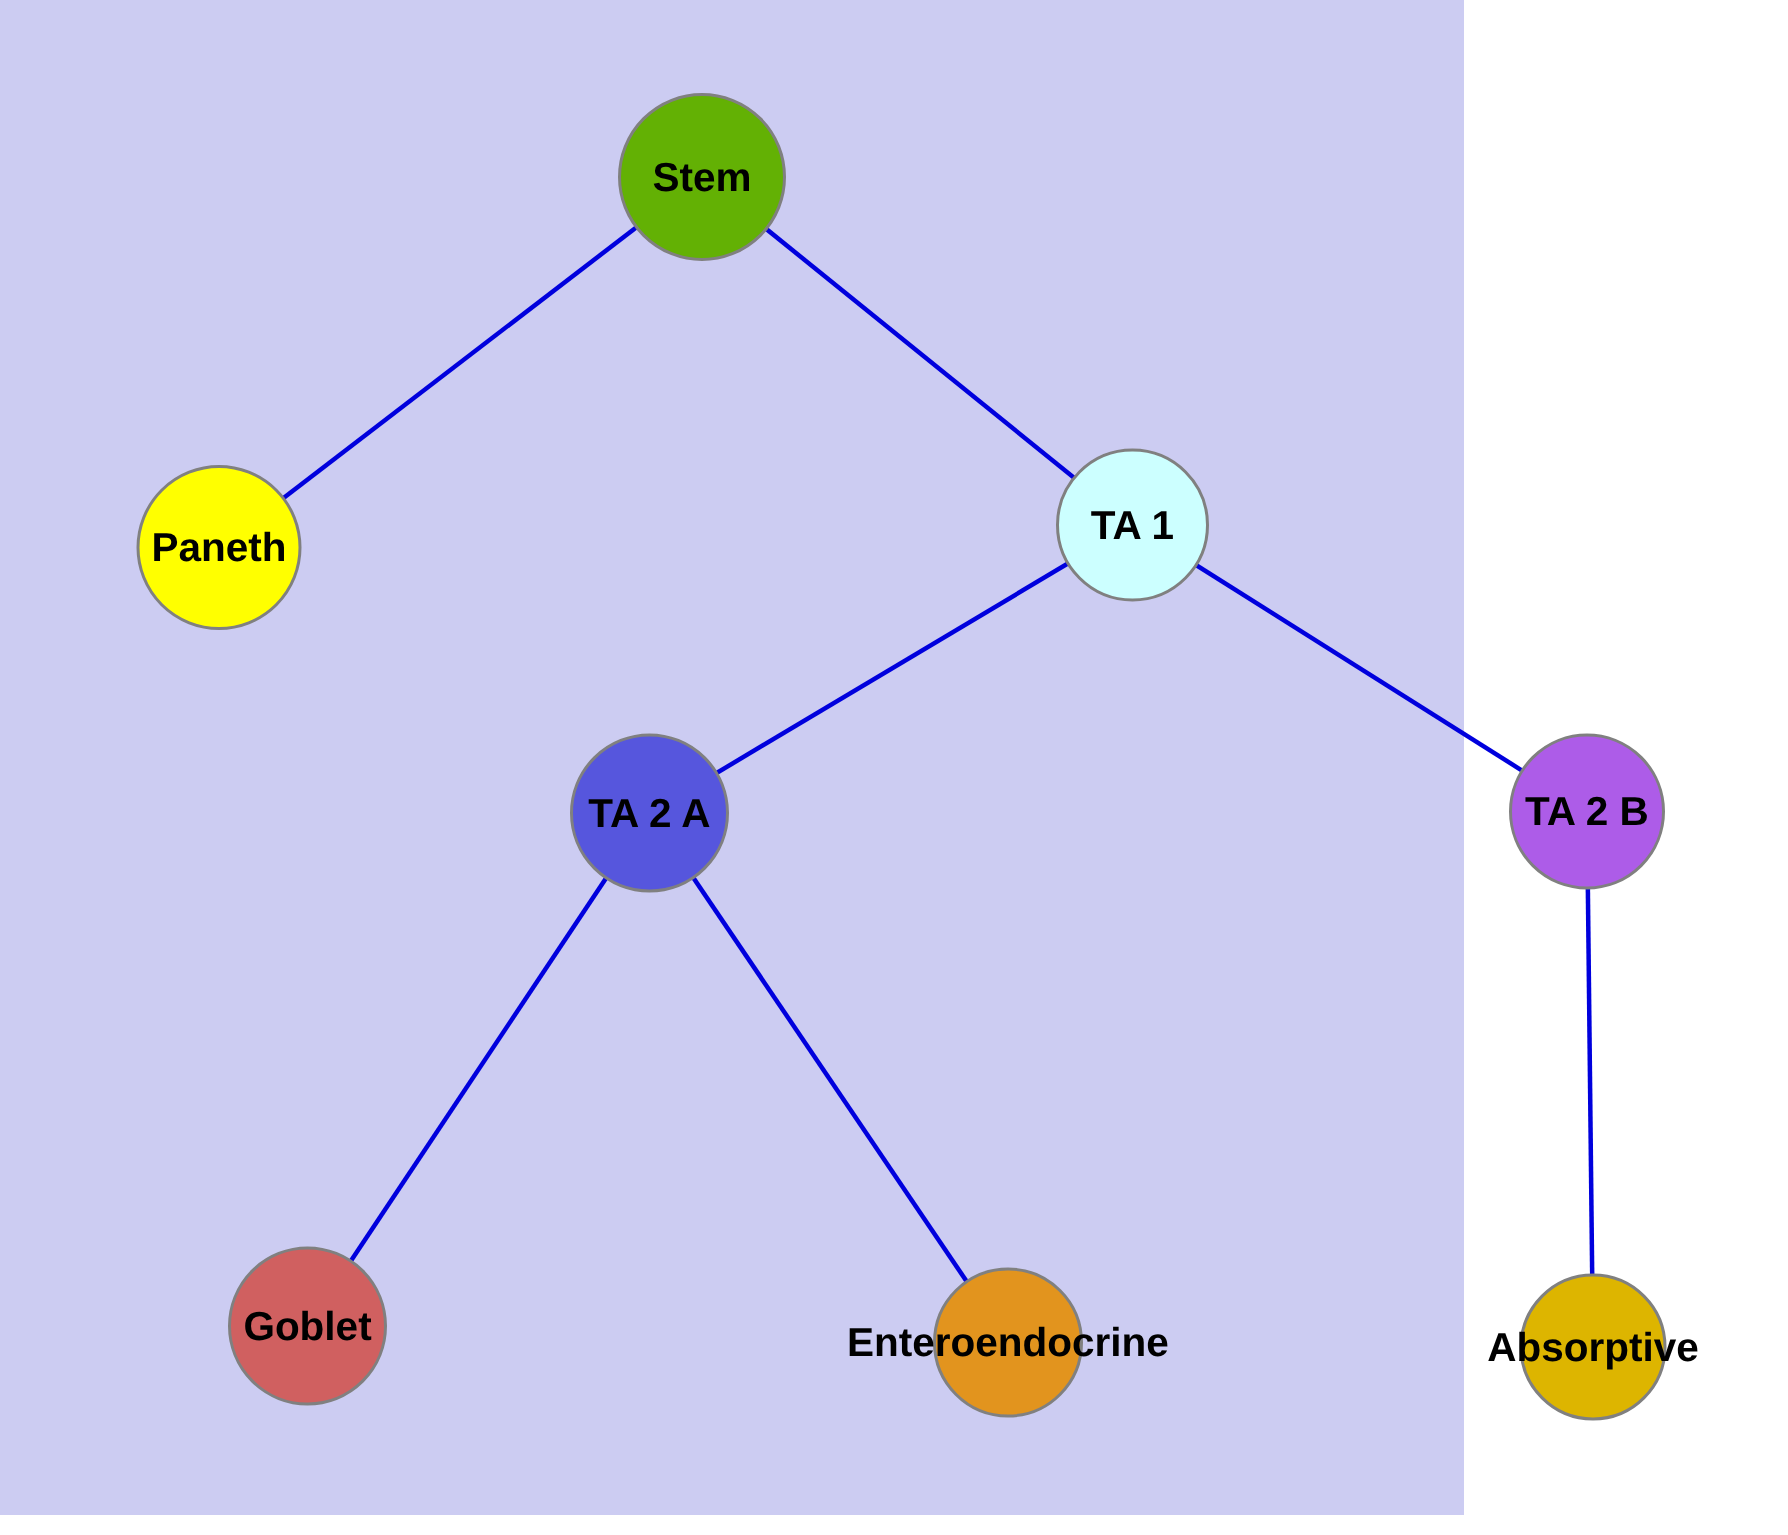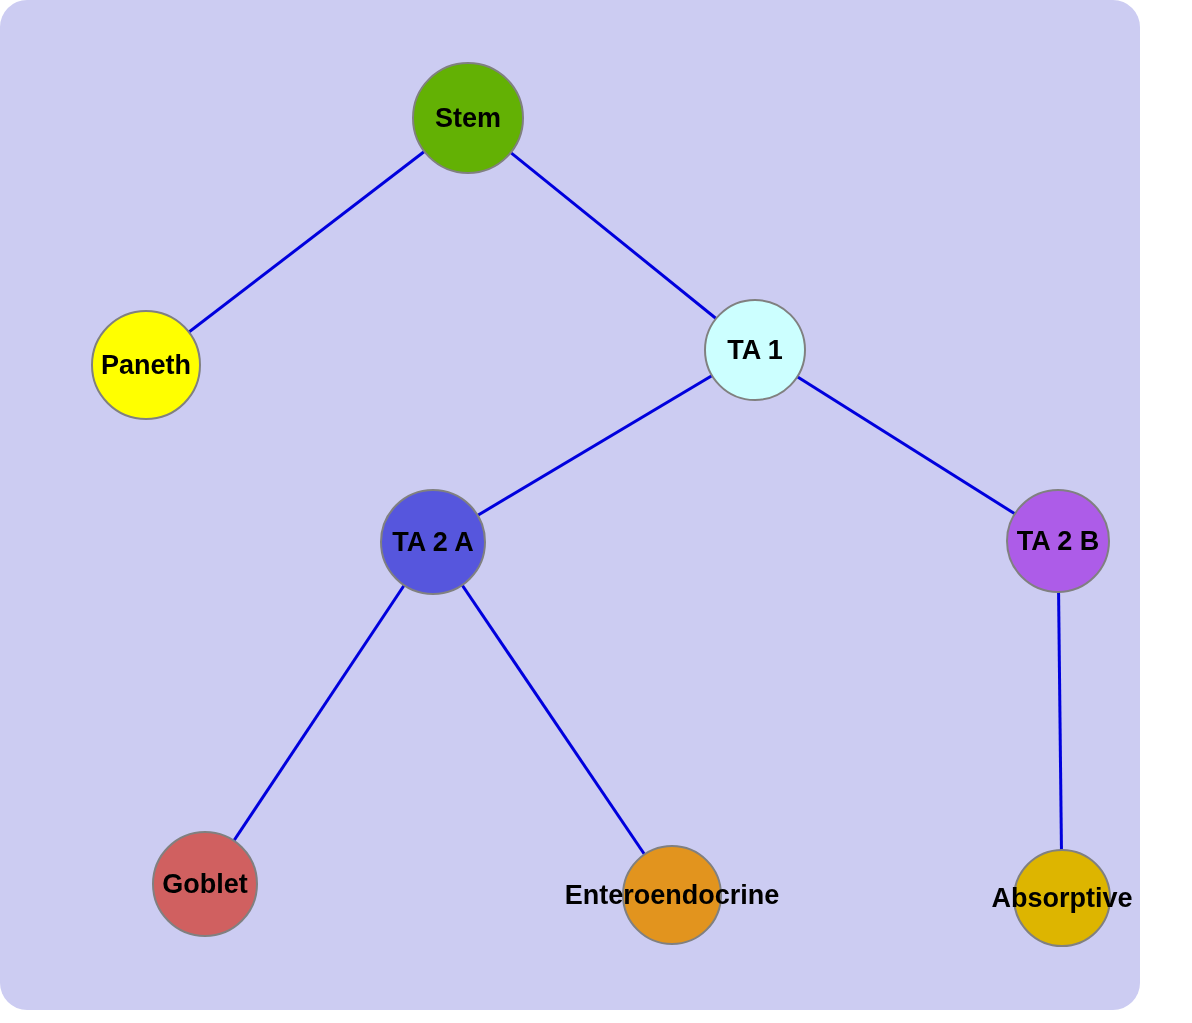--- a/index.html
+++ b/index.html
@@ -6,24 +6,23 @@
     margin: 0;
     padding: 0;
     background: #ffffff;
     width: 1192px;
     height: 1023px;
     overflow: hidden;
     font-family: "Liberation Sans", sans-serif;
   }
   .canvas {
     position: relative;
-    width: 1140px;
+    width: 976px;
     height: 1010px;
     background: #ccccf2;
-    border-radius: 27px;
   }
   svg {
     display: block;
   }
   .node-label {
     font-family: "Liberation Sans", "DejaVu Sans", sans-serif;
     font-weight: bold;
     font-size: 27px;
     fill: #000000;
     text-anchor: middle;

